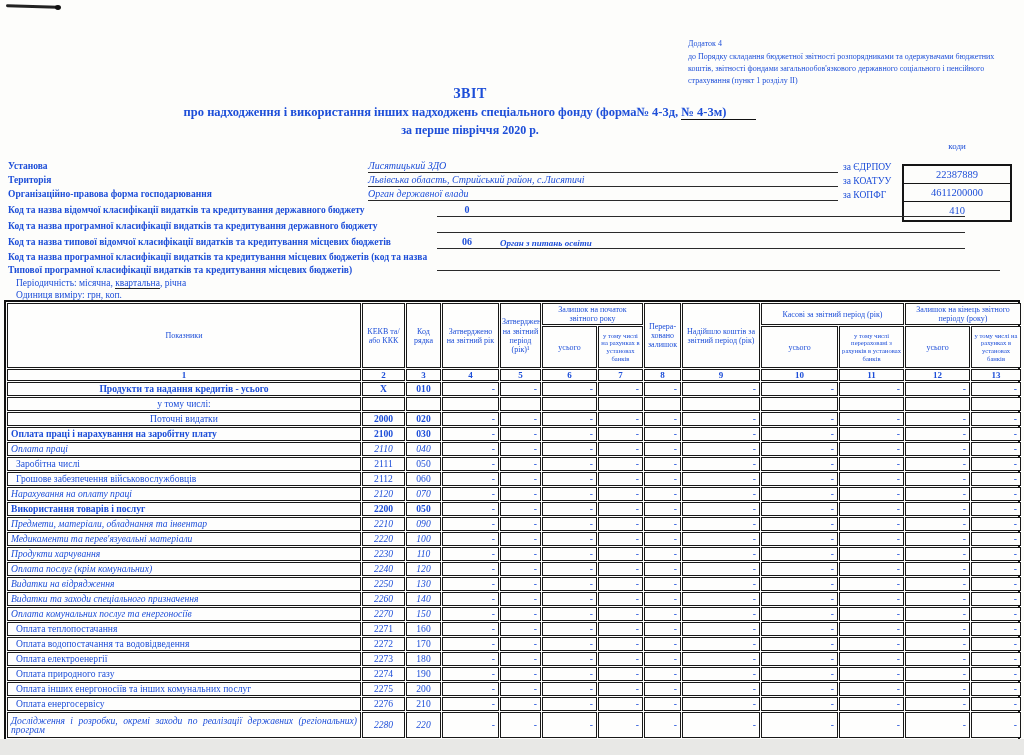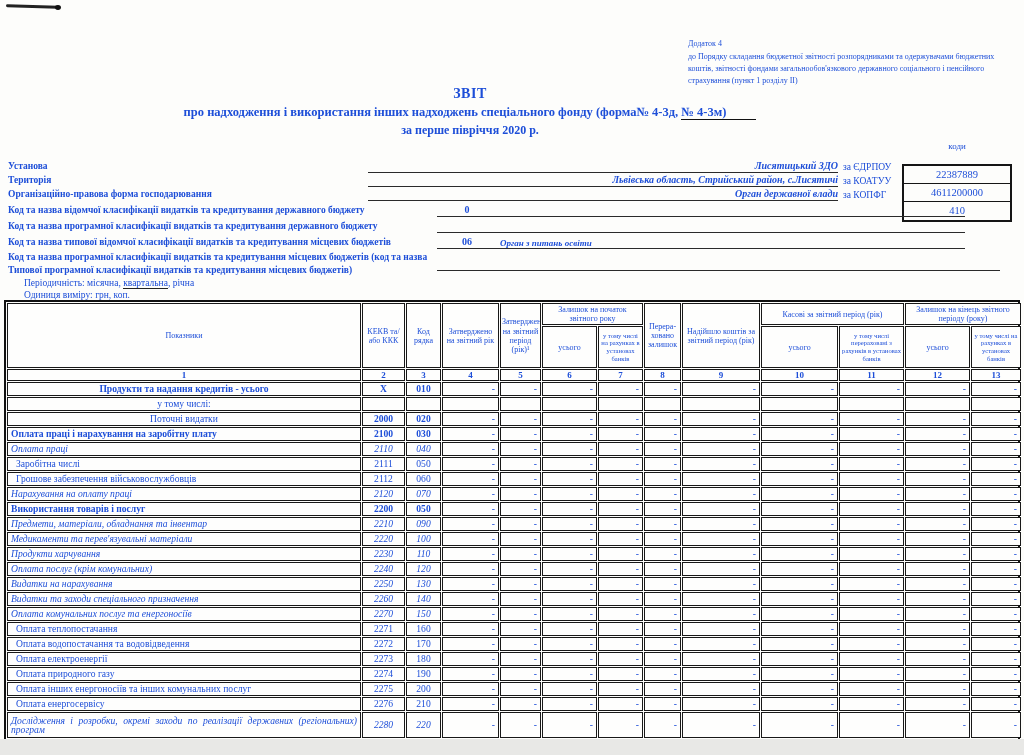--- a/index.html
+++ b/index.html
@@ -19,30 +19,30 @@
 
   
   .title-wrap { position:absolute; left:0; top:86px; width:940px; text-align:center; font-weight:bold; }
   .t1 { font-size:14px; letter-spacing:.5px; }
   .t2 { font-size:12.5px; margin-top:3px; }
   .t2 .ul { border-bottom:1.5px solid #111; padding-right:30px; }
   .t3 { font-size:12px; margin-top:3px; }
 
   
   .lbl { position:absolute; left:8px; font-weight:bold; font-size:9.5px; line-height:1.35; }
-  .vline { position:absolute; left:368px; width:470px; height:13px; border-bottom:1.5px solid #2a2a2a; text-align:right; font-size:10px; font-weight:bold; font-style:italic; line-height:12px; }
+  .vline { position:absolute; left:368px; width:470px; height:13px; border-bottom:1.5px solid #2a2a2a; text-align:left; font-size:10px; font-weight:normal; font-style:italic; line-height:12px; }
   .clbl { position:absolute; left:843px; font-size:9.5px; }
   .codes-title { position:absolute; left:902px; top:141px; width:110px; text-align:center; font-size:9px; }
   .codes-box { position:absolute; left:902px; top:152px; width:110px; border:2px solid #151515;margin-top:12px; }
   .codes-box .crow { height:18px; border-bottom:1px solid #151515; text-align:center; font-size:10.5px; line-height:18px; }
   .codes-box .crow:last-child { border-bottom:none; }
   .cline { position:absolute; left:437px; width:528px; height:13px; border-bottom:1.5px solid #2a2a2a; }
   .ccode { position:absolute; left:437px; width:60px; text-align:center; font-size:10px; font-weight:bold; }
   .cname { position:absolute; left:500px; font-size:9px; font-weight:bold; font-style:italic; }
-  .peri { position:absolute; left:24px; font-size:9.5px; }
+  .peri { position:absolute; left:16px; font-size:9.5px; }
   .peri .u { border-bottom:1px solid #222; }
 
   
   .tbl-wrap { position:absolute; left:4px; top:300px; width:1016px; border:2px solid #111; background:#fdfdfb; }
   table { border-collapse:separate; border-spacing:1px; table-layout:fixed; width:100%; }
   td { border:1.5px solid #181818; overflow:hidden; vertical-align:middle; background:#fefefd; }
   .h1 td, .h2 td { text-align:center; font-size:8px; line-height:1.15; padding:1px; }
   .h1 .hg { height:17px; }
   .h2 td { height:42px; }
   .hs { font-size:7.6px; }
@@ -362,21 +362,21 @@
             <td class="d">-</td>
             <td class="d">-</td>
             <td class="d">-</td>
             <td class="d">-</td>
             <td class="d">-</td>
             <td class="d">-</td>
             <td class="d">-</td>
             <td class="d">-</td>
           </tr>
           <tr>
-            <td class="lab a-l w-i">Видатки на нарахування</td>
+            <td class="lab a-l w-i">Видатки на відрядження</td>
             <td class="num w-i">2250</td>
             <td class="num w-i">130</td>
             <td class="d">-</td>
             <td class="d">-</td>
             <td class="d">-</td>
             <td class="d">-</td>
             <td class="d">-</td>
             <td class="d">-</td>
             <td class="d">-</td>
             <td class="d">-</td>

